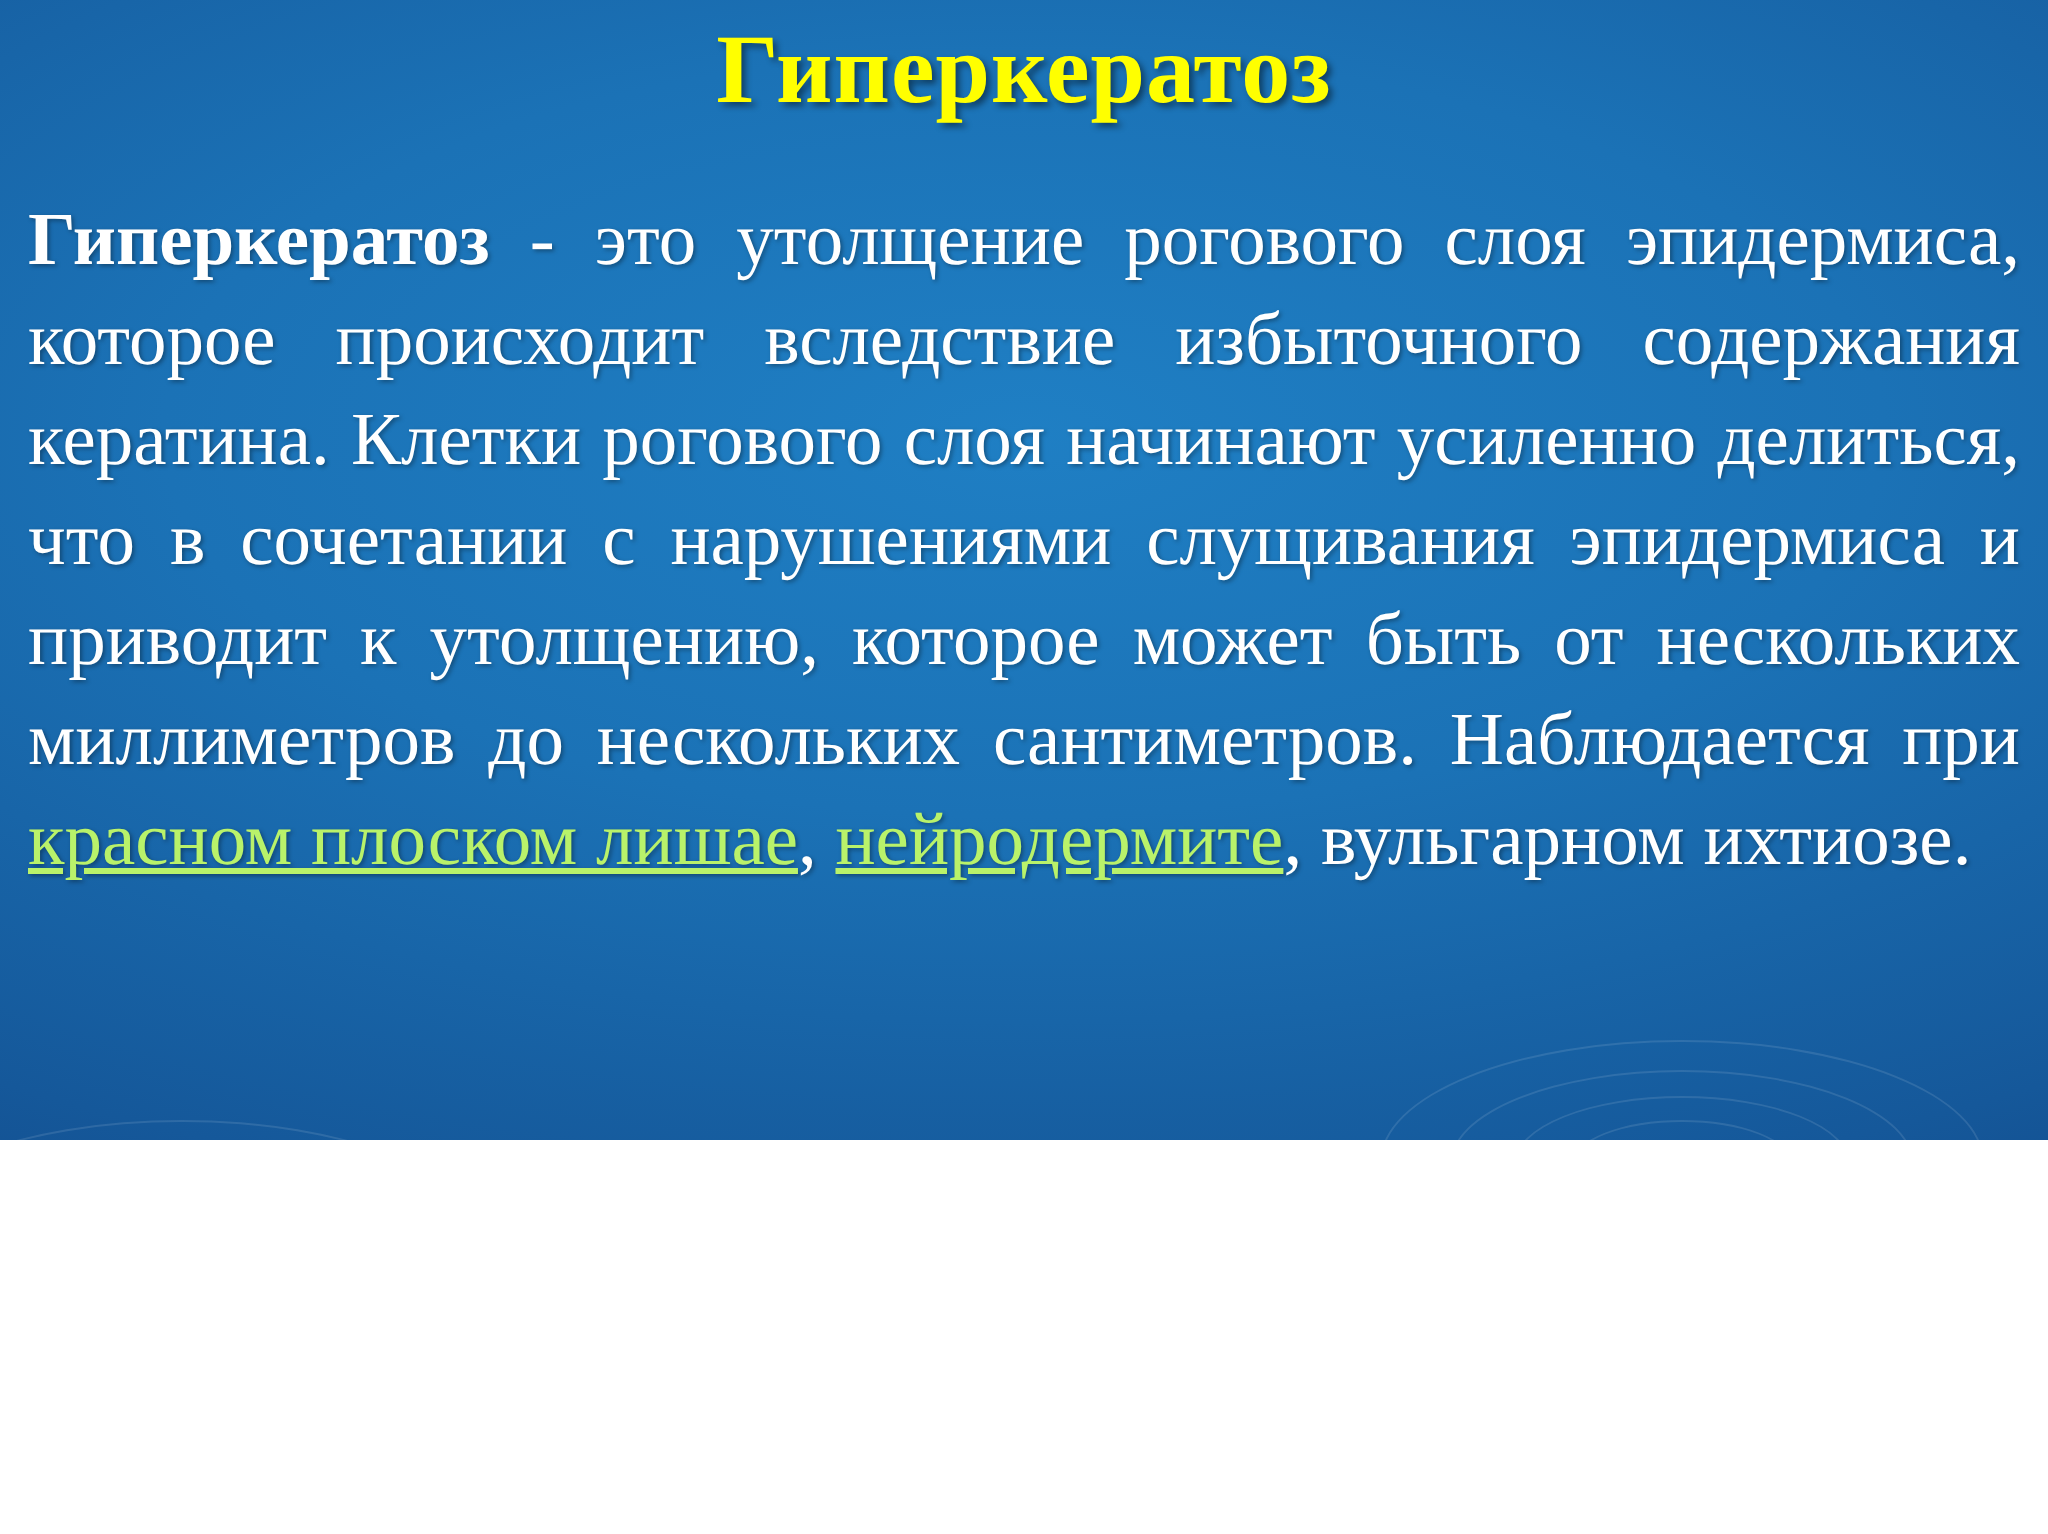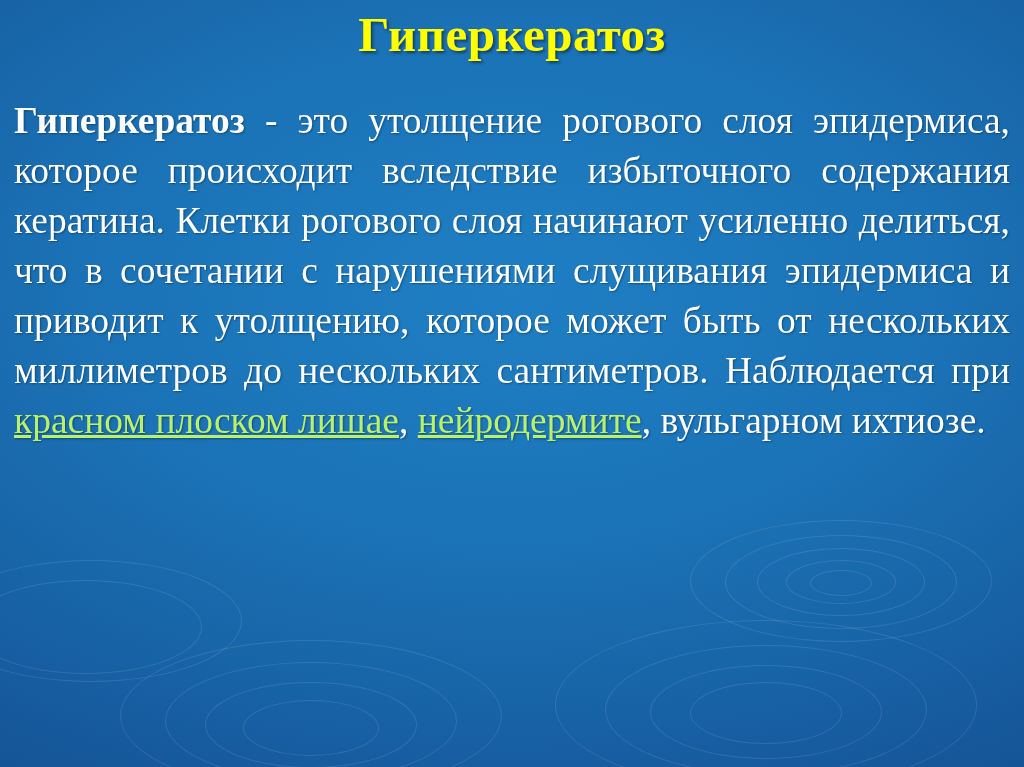--- a/index.html
+++ b/index.html
@@ -8,21 +8,21 @@
   }
   body {
     width: 1024px;
     height: 767px;
     overflow: hidden;
     font-family: "Liberation Serif", serif;
   }
   .slide {
     position: relative;
     width: 1024px;
-    height: 767px;
+    height: 570px;
     background: radial-gradient(ellipse 150% 120% at 50% 38%, #1f7fc4 0%, #1b72b6 28%, #15589a 58%, #0e3f7e 82%, #0a2f66 100%);
     overflow: hidden;
   }
   
   .ripples {
     position: absolute;
     left: 0;
     top: 0;
     width: 1024px;
     height: 767px;

